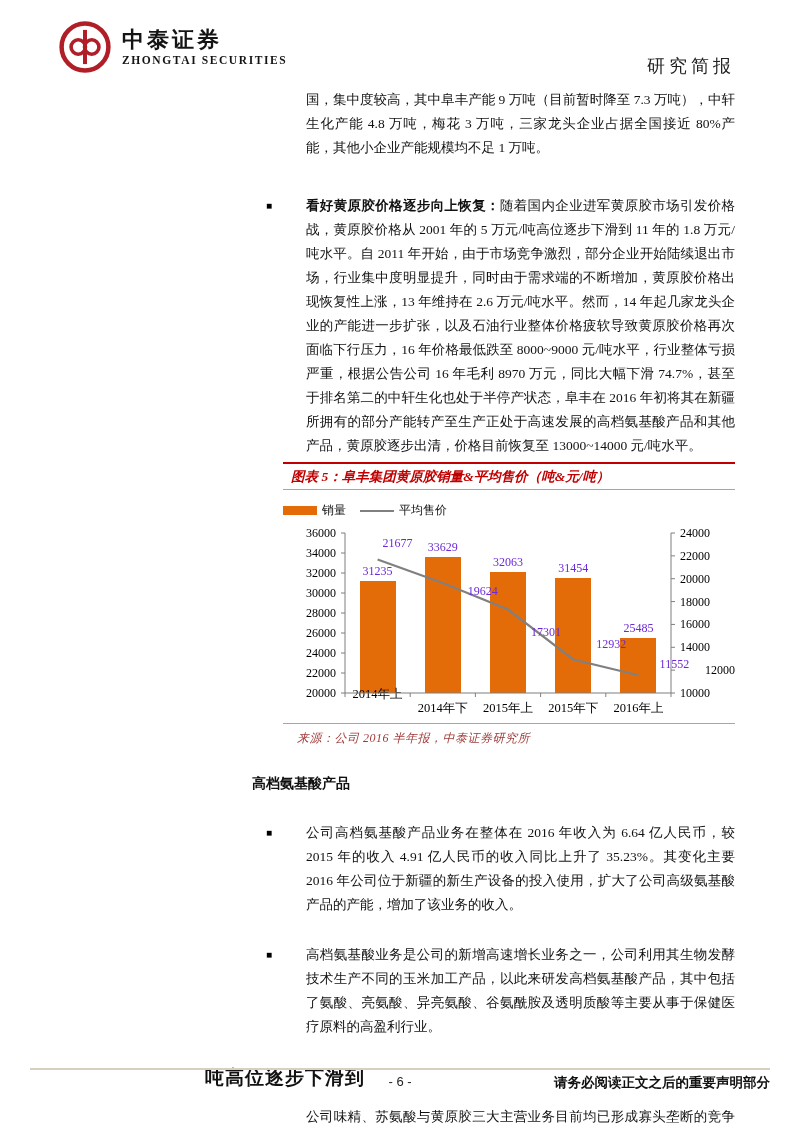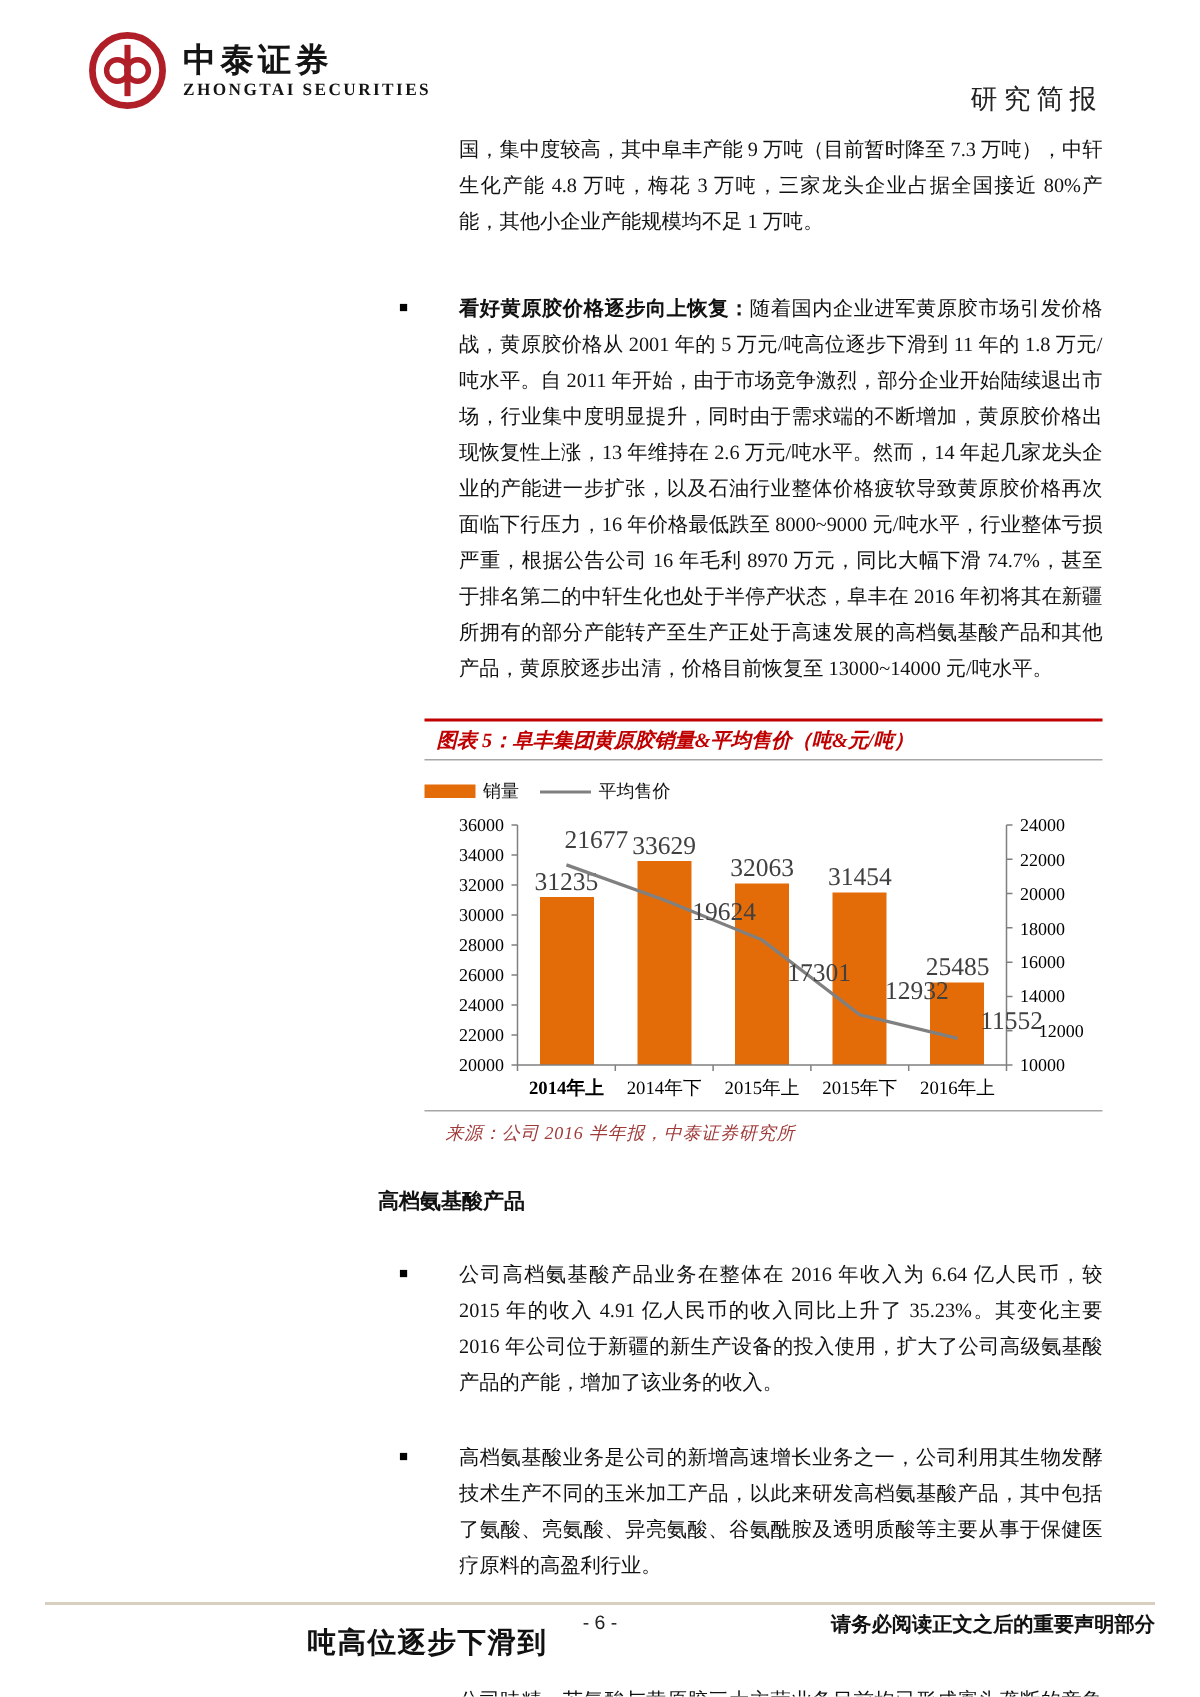--- a/index.html
+++ b/index.html
@@ -16,32 +16,32 @@
   .logo-text-cn { font-size:22px; font-weight:bold; letter-spacing:3px; color:#141414; line-height:1; }
   .logo-text-en { font-size:11.5px; font-weight:bold; letter-spacing:1.6px; color:#141414; margin-top:3px; }
   .doc-type { position:absolute; right:0; top:34px; font-size:18px; letter-spacing:4px; color:#222; }
   
   .content { position:absolute; top:88px; left:205px; width:530px; }
   .para { margin-left:101px; width:429px; font-size:13.5px; line-height:24px; text-align:justify; }
   .bullet-para { position:relative; margin-left:101px; width:429px; font-size:13.5px; line-height:24px; text-align:justify; margin-top:34px; }
   .bullet-mark { position:absolute; left:-40px; top:5px; font-size:10px; line-height:14px; color:#000; }
   .lead-bold { font-weight:bold; }
   
-  .figure { margin-left:78px; width:452px; margin-top:21px; }
+  .figure { margin-left:78px; width:452px; margin-top:4px; }
   .fig-topline { height:2px; background:#C00000; }
   .fig-title { color:#C00000; font-weight:bold; font-style:italic; font-size:13.5px; padding:4px 0 3px 8px; }
   .fig-divider { height:1px; background:#a6a6a6; }
   .fig-legend { display:flex; justify-content:flex-start; align-items:center; gap:14px; margin:12px 0 4px 0; font-size:12px; }
   .legend-item { display:flex; align-items:center; gap:5px; }
   .legend-swatch-bar { width:34px; height:9px; display:inline-block; }
   .legend-swatch-line { width:34px; height:2px; display:inline-block; }
   .fig-chart { position:relative; width:452px; height:200px; overflow:visible; }
   .tick-label { position:absolute; font-size:12px; color:#000; line-height:14px; }
   .bar { position:absolute; }
-  .bar-label, .line-label { position:absolute; font-size:17px; color:#404040; text-align:center; line-height:14px; white-space:nowrap; }
+  .bar-label, .line-label { position:absolute; font-size:12px; color:#6d28d9; text-align:center; line-height:14px; white-space:nowrap; }
   .x-label { position:absolute; font-size:12.5px; color:#000; text-align:center; line-height:16px; white-space:nowrap; }
   .chart-svg { position:absolute; left:0; top:0; pointer-events:none; }
   .fig-source { color:#9E3A38; font-style:italic; font-size:12px; padding:6px 0 4px 14px; letter-spacing:0.5px; }
   
   .amino-heading { margin-left:47px; margin-top:24px; font-size:14px; font-weight:bold; }
   .profit-heading { margin-top:26px; font-size:19px; font-weight:bold; letter-spacing:1px; }
   .profit-para { margin-top:14px; }
   
   .footer { position:absolute; left:30px; right:30px; top:1068px; }
   .footer-line { height:2px; background:#D8D0BE; }
@@ -102,33 +102,33 @@
         <div class="tick-label" style="left: 0px; width: 53px; text-align: right; top: 103px;">26000</div>
         <div class="tick-label" style="left: 0px; width: 53px; text-align: right; top: 123px;">24000</div>
         <div class="tick-label" style="left: 0px; width: 53px; text-align: right; top: 143px;">22000</div>
         <div class="tick-label" style="left: 0px; width: 53px; text-align: right; top: 163px;">20000</div>
         <div class="tick-label" style="left: 397px; width: 55px; text-align: left; top: 3px;">24000</div>
         <div class="tick-label" style="left: 397px; width: 55px; text-align: left; top: 25.8571px;">22000</div>
         <div class="tick-label" style="left: 397px; width: 55px; text-align: left; top: 48.7143px;">20000</div>
         <div class="tick-label" style="left: 397px; width: 55px; text-align: left; top: 71.5714px;">18000</div>
         <div class="tick-label" style="left: 397px; width: 55px; text-align: left; top: 94.4286px;">16000</div>
         <div class="tick-label" style="left: 397px; width: 55px; text-align: left; top: 117.286px;">14000</div>
-        <div class="tick-label" style="left: 397px; width: 55px; text-align: center; top: 140.143px;">12000</div>
+        <div class="tick-label" style="left: 397px; width: 55px; text-align: right; top: 140.143px;">12000</div>
         <div class="tick-label" style="left: 397px; width: 55px; text-align: left; top: 163px;">10000</div>
         <div class="bar" style="left: 76.6px; top: 57.65px; width: 36px; height: 112.35px; background: rgb(227, 108, 9);"></div>
         <div class="bar-label" style="left: 61.6px; width: 66px; top: 40.65px;">31235</div>
         <div class="bar" style="left: 141.8px; top: 33.71px; width: 36px; height: 136.29px; background: rgb(227, 108, 9);"></div>
         <div class="bar-label" style="left: 126.8px; width: 66px; top: 16.71px;">33629</div>
         <div class="bar" style="left: 207px; top: 49.37px; width: 36px; height: 120.63px; background: rgb(227, 108, 9);"></div>
         <div class="bar-label" style="left: 192px; width: 66px; top: 32.37px;">32063</div>
         <div class="bar" style="left: 272.2px; top: 55.46px; width: 36px; height: 114.54px; background: rgb(227, 108, 9);"></div>
         <div class="bar-label" style="left: 257.2px; width: 66px; top: 38.46px;">31454</div>
         <div class="bar" style="left: 337.4px; top: 115.15px; width: 36px; height: 54.85px; background: rgb(227, 108, 9);"></div>
         <div class="bar-label" style="left: 322.4px; width: 66px; top: 98.15px;">25485</div>
-        <div class="x-label" style="left: 61.6px; width: 66px; top: 177px; font-weight: bold;">2014年上</div>
+        <div class="x-label" style="left: 61.6px; width: 66px; top: 163px;">2014年上</div>
         <div class="x-label" style="left: 126.8px; width: 66px; top: 177px;">2014年下</div>
         <div class="x-label" style="left: 192px; width: 66px; top: 177px;">2015年上</div>
         <div class="x-label" style="left: 257.2px; width: 66px; top: 177px;">2015年下</div>
         <div class="x-label" style="left: 322.4px; width: 66px; top: 177px;">2016年上</div>
         <svg width="452" height="200" class="chart-svg">
           <line x1="62" y1="10" x2="62" y2="170" stroke="#7F7F7F" stroke-width="1"></line>
           <line x1="388" y1="10" x2="388" y2="170" stroke="#7F7F7F" stroke-width="1"></line>
           <line x1="62" y1="170" x2="388" y2="170" stroke="#7F7F7F" stroke-width="1"></line>
           <line x1="58" y1="10" x2="62" y2="10" stroke="#7F7F7F" stroke-width="1"></line>
           <line x1="58" y1="30" x2="62" y2="30" stroke="#7F7F7F" stroke-width="1"></line>

